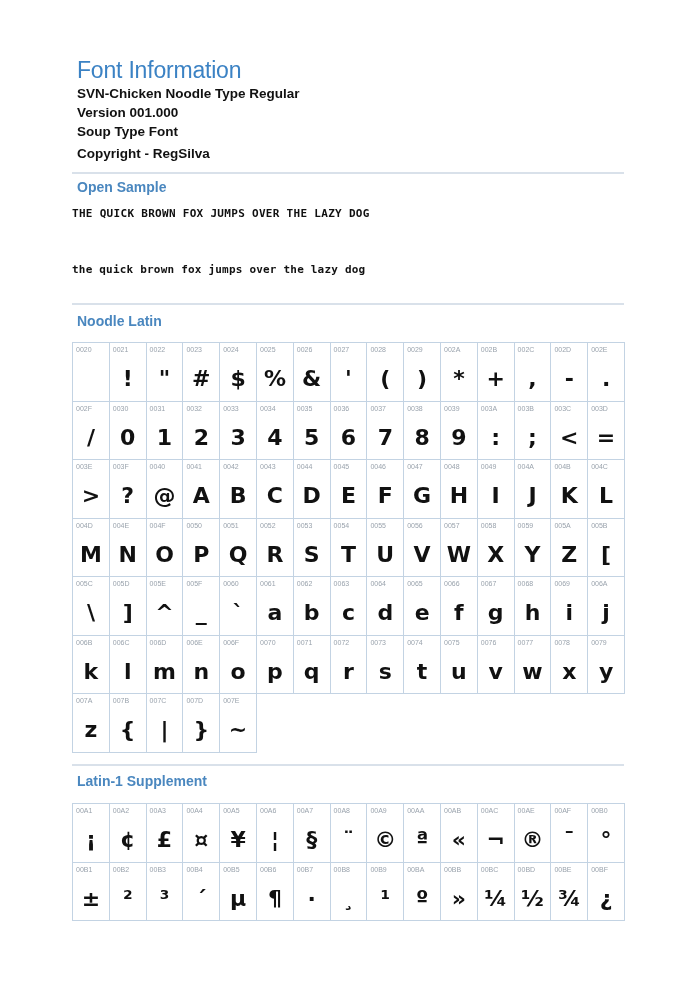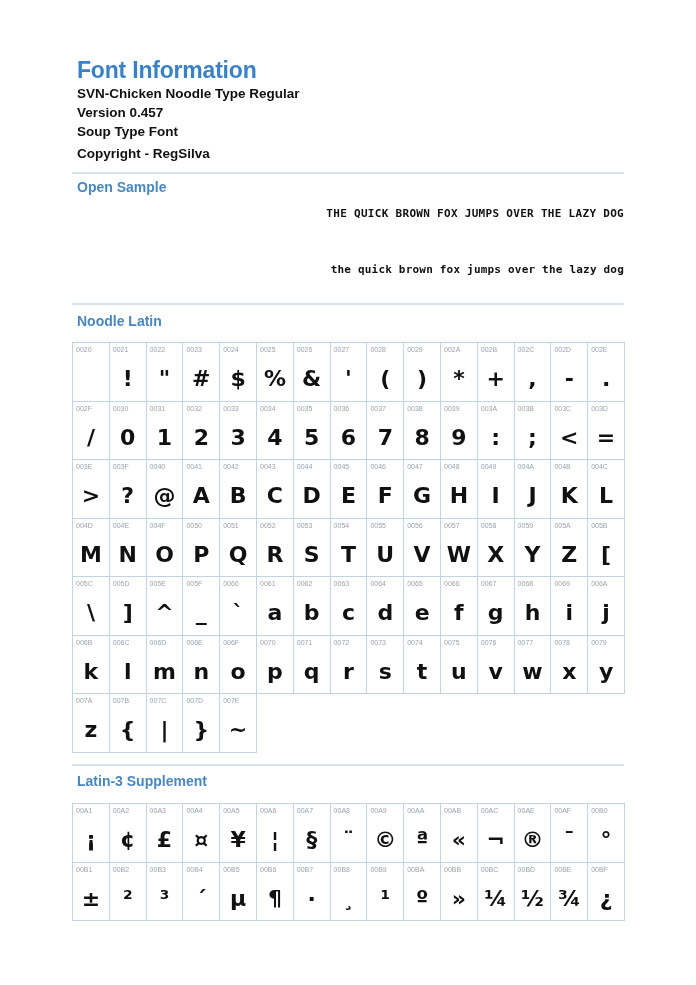--- a/index.html
+++ b/index.html
@@ -1,40 +1,40 @@
 <!DOCTYPE html>
 <html><head>
 <meta charset="utf-8">
 <style>
   html, body { margin: 0; padding: 0; background: #ffffff; }
   body { width: 696px; height: 985px; position: relative; overflow: hidden;
          font-family: "Liberation Sans", sans-serif; }
   .abs { position: absolute; }
-  .title { left: 77px; top: 57px; font-size: 23px; font-weight: bold; color: #3b82c4; letter-spacing: -0.2px; }
+  .title { left: 77px; top: 57px; font-size: 23px; font-weight: normal; color: #3b82c4; letter-spacing: -0.2px; }
   .info-line { left: 77px; font-size: 13.5px; font-weight: bold; color: #111; }
   .sep { left: 72px; width: 552px; height: 0; border-top: 2px solid #d9e1ea; }
   .section-head { left: 77px; font-size: 14px; font-weight: bold; color: #4a87bf; }
-  .sample { left: 72px; width: 552px; text-align: right; font-family: "DejaVu Sans Mono", monospace;
+  .sample { left: 72px; width: 552px; text-align: left; font-family: "DejaVu Sans Mono", monospace;
             font-weight: bold; color: #111; }
   .sample-upper { top: 207px; font-size: 11px; letter-spacing: 0.3px; }
   .sample-lower { top: 263px; font-size: 11px; letter-spacing: 0.2px; }
   .cell { position: absolute; width: 36px; height: 58px; box-sizing: border-box;
           border: 1px solid #c3d3e3; background: #fff; }
   .cell .code { position: absolute; left: 3px; top: 3px; font-size: 7px; color: #9aa3ad;
                 font-family: "Liberation Sans", sans-serif; }
   .cell .glyph { position: absolute; left: 0; right: 0; top: 16px; height: 40px; line-height: 40px;
                  text-align: center; font-size: 22px; font-weight: bold; color: #111;
                  font-family: "DejaVu Sans", sans-serif; }
 </style>
 </head>
 <body>
 
 <div class="abs title">Font Information</div>
 <div class="abs info-line" style="top:86px">SVN-Chicken Noodle Type Regular</div>
-<div class="abs info-line" style="top:105px">Version 0.457</div>
+<div class="abs info-line" style="top:105px">Version 001.000</div>
 <div class="abs info-line" style="top:124px">Soup Type Font</div>
 <div class="abs info-line" style="top:146px">Copyright - RegSilva</div>
 
 <div class="abs sep" style="top:172px"></div>
 <div class="abs section-head" style="top:179px">Open Sample</div>
 <div class="abs sample sample-upper">THE QUICK BROWN FOX JUMPS OVER THE LAZY DOG</div>
 <div class="abs sample sample-lower">the quick brown fox jumps over the lazy dog</div>
 
 <div class="abs sep" style="top:303px"></div>
 <div class="abs section-head" style="top:313px">Noodle Latin</div>
@@ -415,21 +415,21 @@
       <span class="code">007D</span>
       <span class="glyph">}</span>
     </div>
     <div class="cell" style="left: 147.2px; top: 351px; width: 37.8px; height: 59.5px;">
       <span class="code">007E</span>
       <span class="glyph">~</span>
     </div>
   </div>
 
 <div class="abs sep" style="top:764px"></div>
-<div class="abs section-head" style="top:773px">Latin-3 Supplement</div>
+<div class="abs section-head" style="top:773px">Latin-1 Supplement</div>
 <div id="grid-latin1" class="abs" style="left:72px; top:803px; width:552px; height:117px;">
     <div class="cell" style="left: 0px; top: 0px; width: 37.8px; height: 59.5px;">
       <span class="code">00A1</span>
       <span class="glyph">¡</span>
     </div>
     <div class="cell" style="left: 36.8px; top: 0px; width: 37.8px; height: 59.5px;">
       <span class="code">00A2</span>
       <span class="glyph">¢</span>
     </div>
     <div class="cell" style="left: 73.6px; top: 0px; width: 37.8px; height: 59.5px;">

